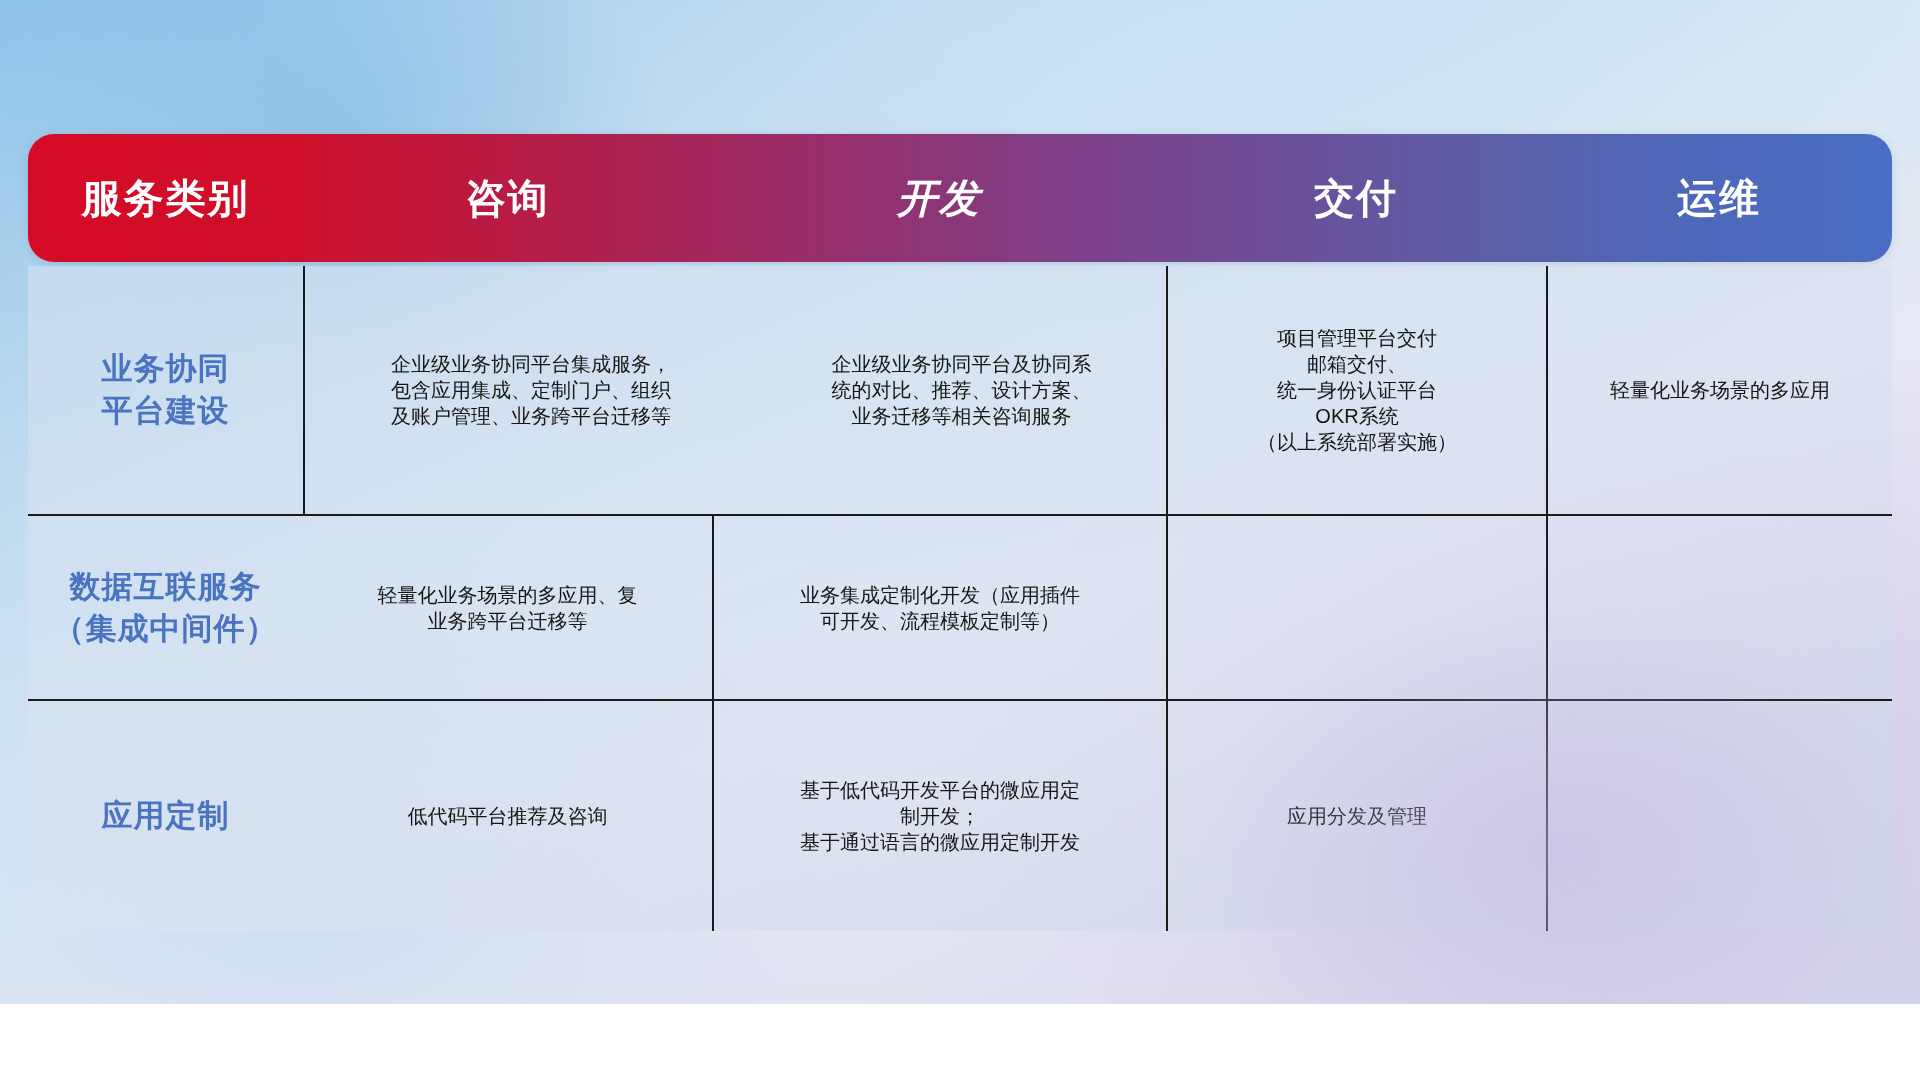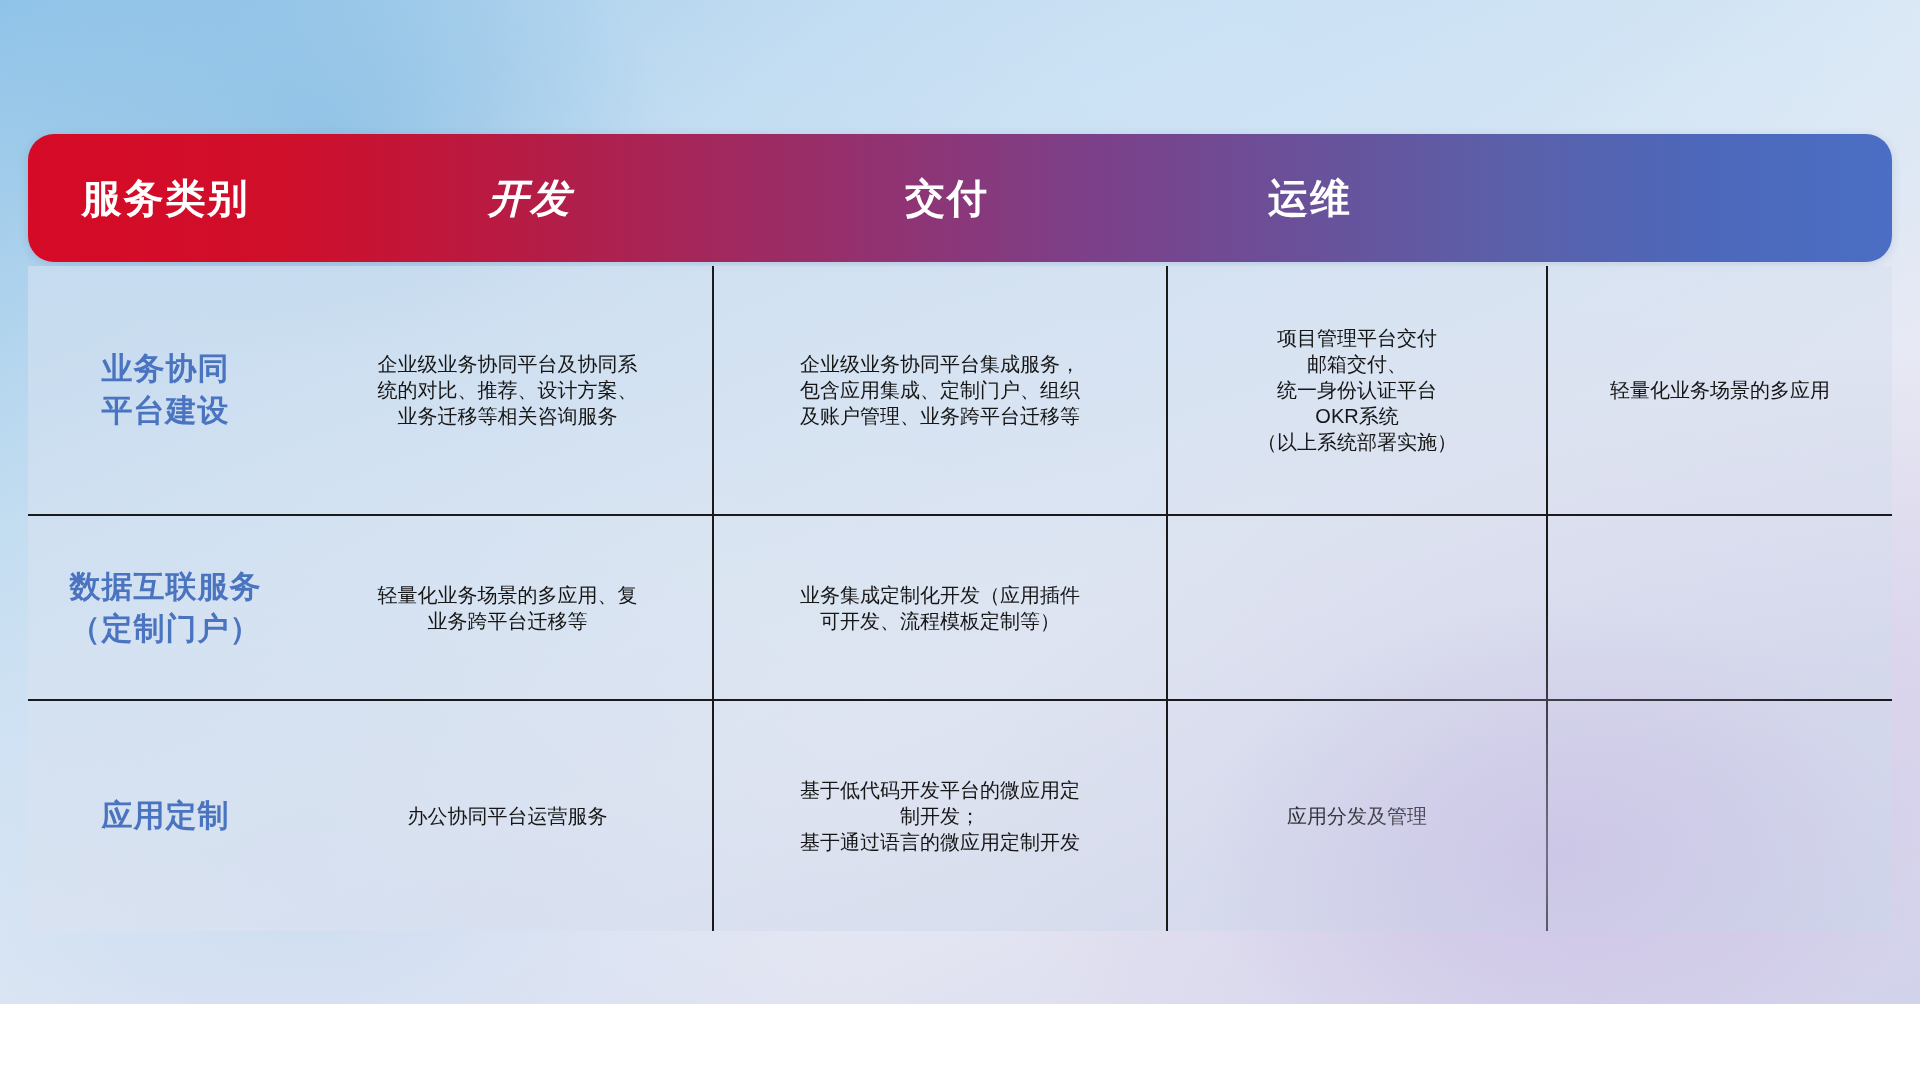--- a/index.html
+++ b/index.html
@@ -140,58 +140,59 @@
 </style>
 </head>
 <body>
 
 <div id="stage">
 
   <div class="table-wrap">
 
     <div class="thead">
       <div class="th h0">服务类别</div>
+      <div class="th h1">咨询</div>
       <div class="th h2">开发</div>
       <div class="th h3">交付</div>
       <div class="th h4">运维</div>
     </div>
 
     <div class="tbody">
 
       <div class="trow r0">
         <div class="td c0 cat">业务协同
 平台建设</div>
+        <div class="td c2 divider">企业级业务协同平台集成服务，
+包含应用集成、定制门户、组织
+及账户管理、业务跨平台迁移等</div>
         <div class="td c1">企业级业务协同平台及协同系
 统的对比、推荐、设计方案、
 业务迁移等相关咨询服务</div>
-        <div class="td c2 divider">企业级业务协同平台集成服务，
-包含应用集成、定制门户、组织
-及账户管理、业务跨平台迁移等</div>
         <div class="td c3 divider">项目管理平台交付
 邮箱交付、
 统一身份认证平台
 OKR系统
 （以上系统部署实施）</div>
         <div class="td c4 divider">轻量化业务场景的多应用</div>
       </div>
 
       <div class="trow r1">
         <div class="td c0 cat">数据互联服务
-（定制门户）</div>
+（集成中间件）</div>
         <div class="td c1">轻量化业务场景的多应用、复
 业务跨平台迁移等</div>
         <div class="td c2 divider">业务集成定制化开发（应用插件
 可开发、流程模板定制等）</div>
         <div class="td c3 divider"></div>
         <div class="td c4 divider"></div>
       </div>
 
       <div class="trow r2">
         <div class="td c0 cat">应用定制</div>
-        <div class="td c1">办公协同平台运营服务</div>
+        <div class="td c1">低代码平台推荐及咨询</div>
         <div class="td c2 divider">基于低代码开发平台的微应用定
 制开发；
 基于通过语言的微应用定制开发</div>
         <div class="td c3 divider">应用分发及管理</div>
         <div class="td c4 divider"></div>
       </div>
 
     </div>
   </div>
 </div>

